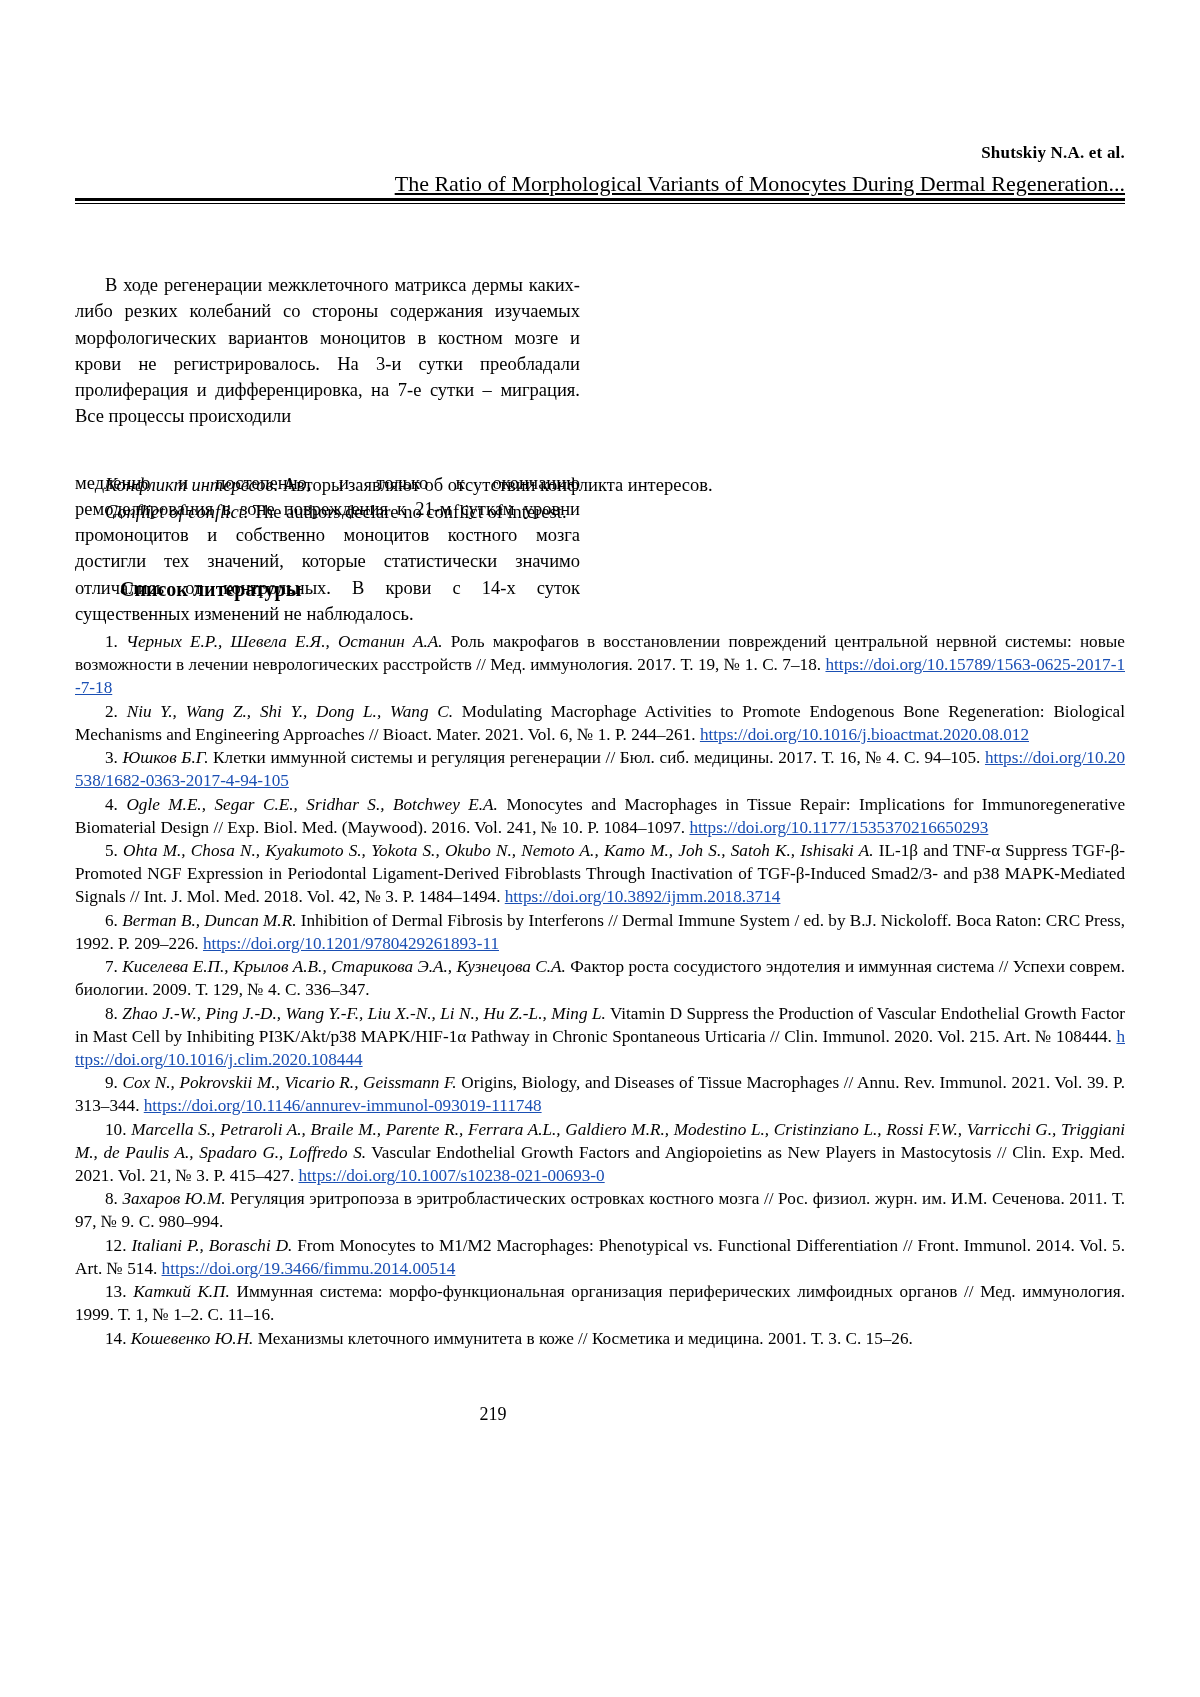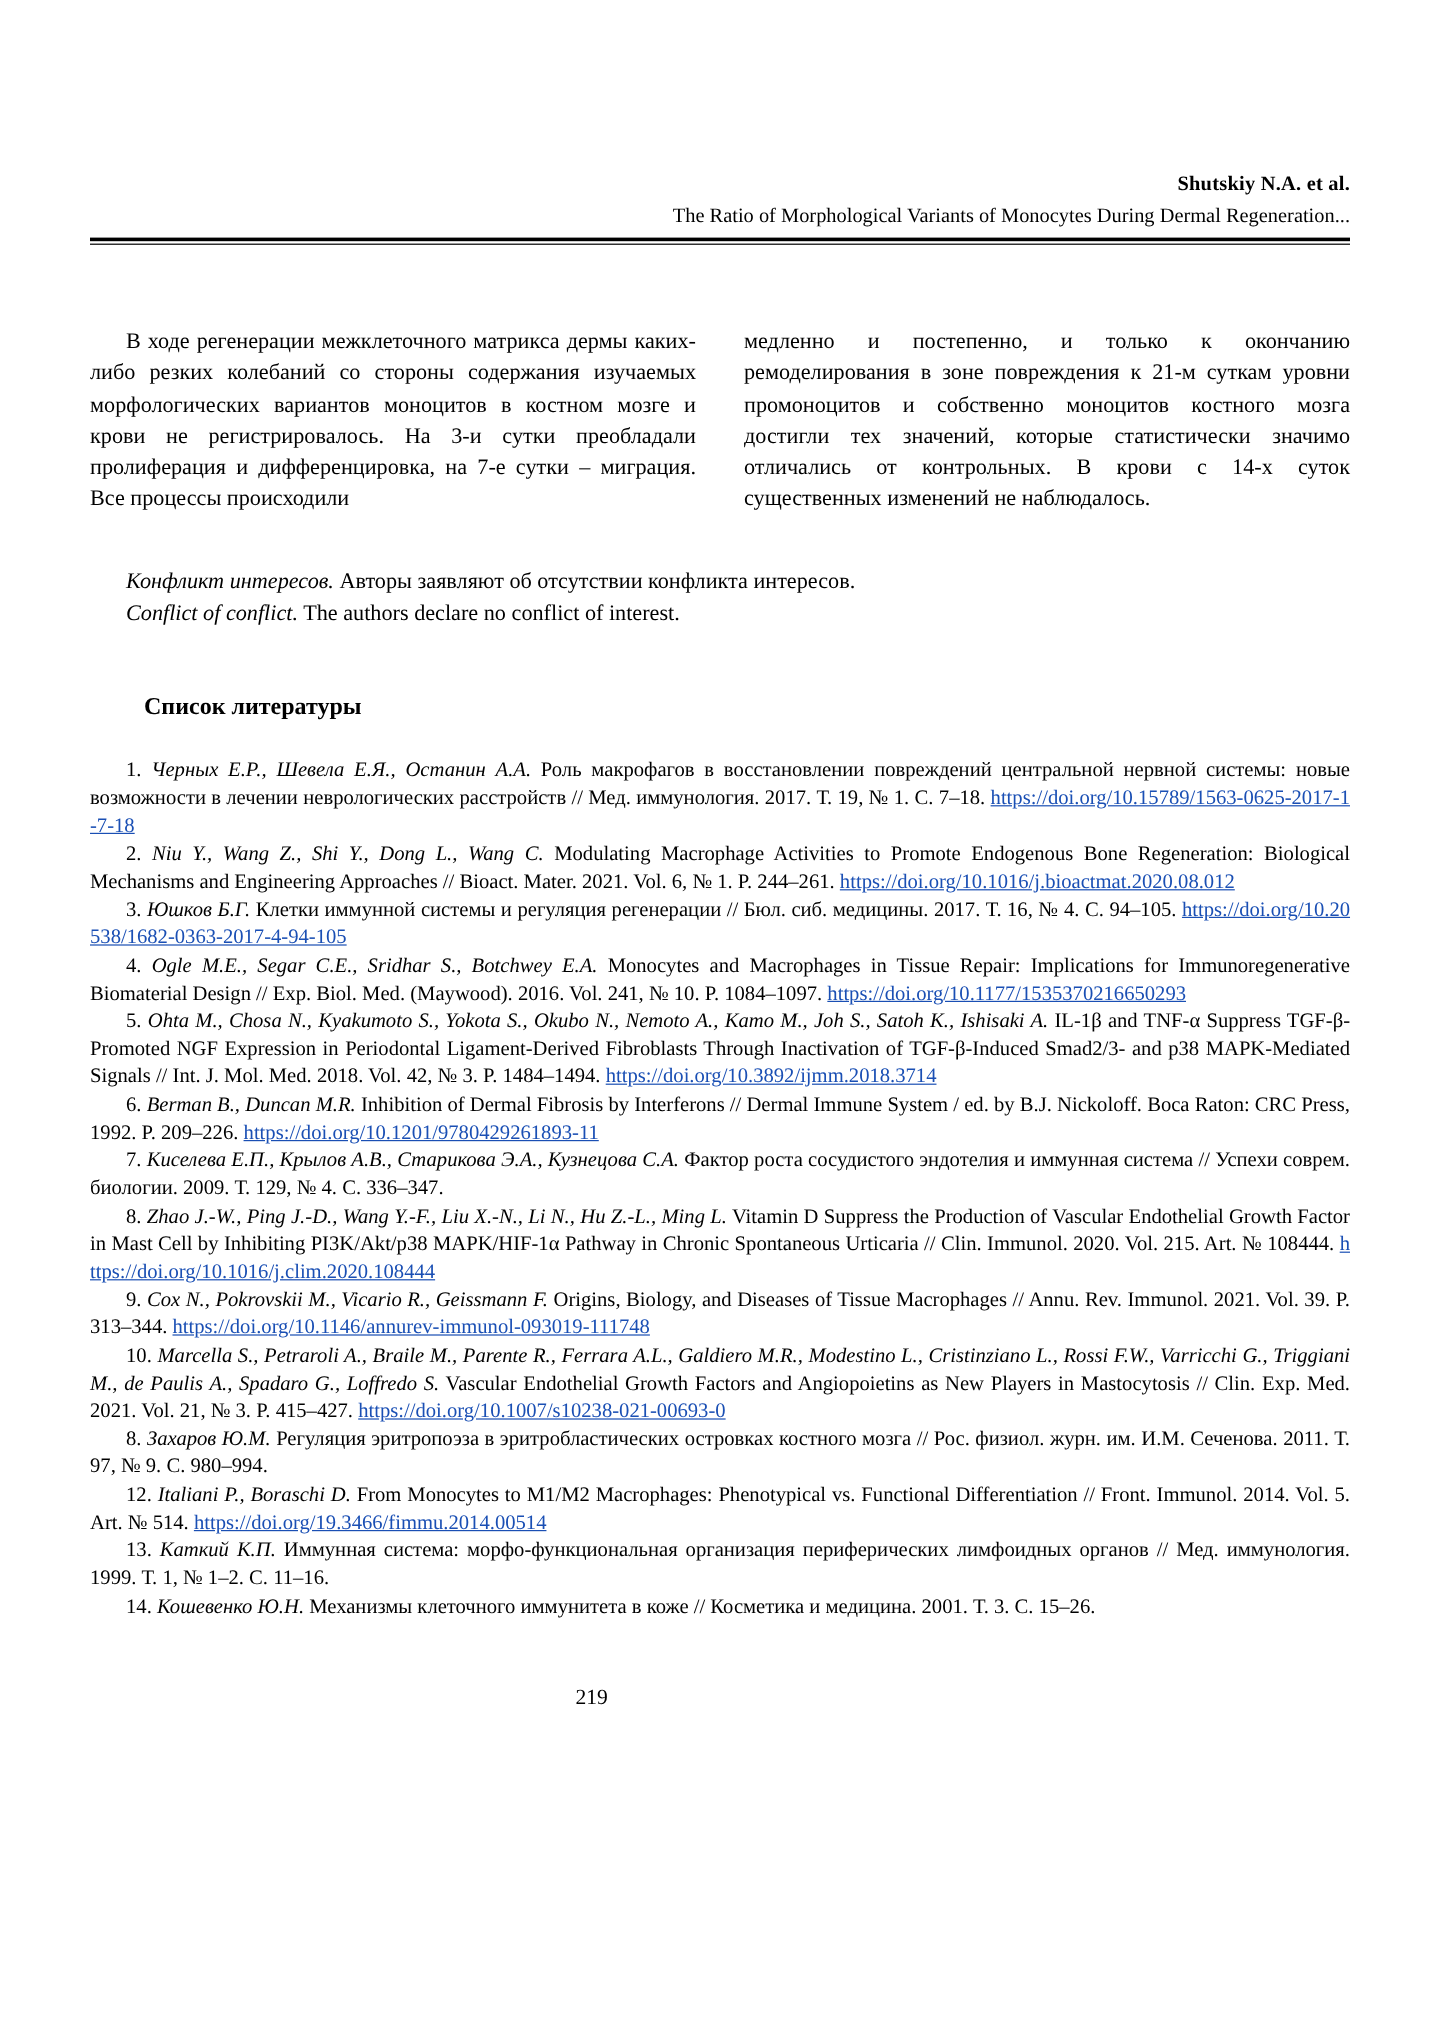--- a/index.html
+++ b/index.html
@@ -30,23 +30,24 @@
     top: 142px;
     text-align: right;
   }
   .header-authors {
     font-size: 17px;
     font-weight: bold;
     line-height: 1.35;
     letter-spacing: 0.2px;
   }
   .header-title {
-    font-size: 17px;
+    font-size: 22px;
     line-height: 1.35;
     margin-top: 4px;
+    text-decoration: underline;
   }
   .header-rules {
     position: absolute;
     left: 75px;
     right: 75px;
     top: 198px;
   }
   .rule-thick {
     height: 3px;
     background: #000;
@@ -57,20 +58,21 @@
     margin-top: 2px;
   }
 
   .cols {
     position: absolute;
     left: 75px;
     top: 272px;
     width: 1050px;
     display: flex;
     gap: 40px;
+    flex-direction: column;
   }
   .col {
     width: 505px;
     font-size: 18.5px;
     line-height: 1.42;
     text-align: justify;
     text-justify: inter-word;
     hyphens: manual;
   }
   .col p { margin: 0; }

